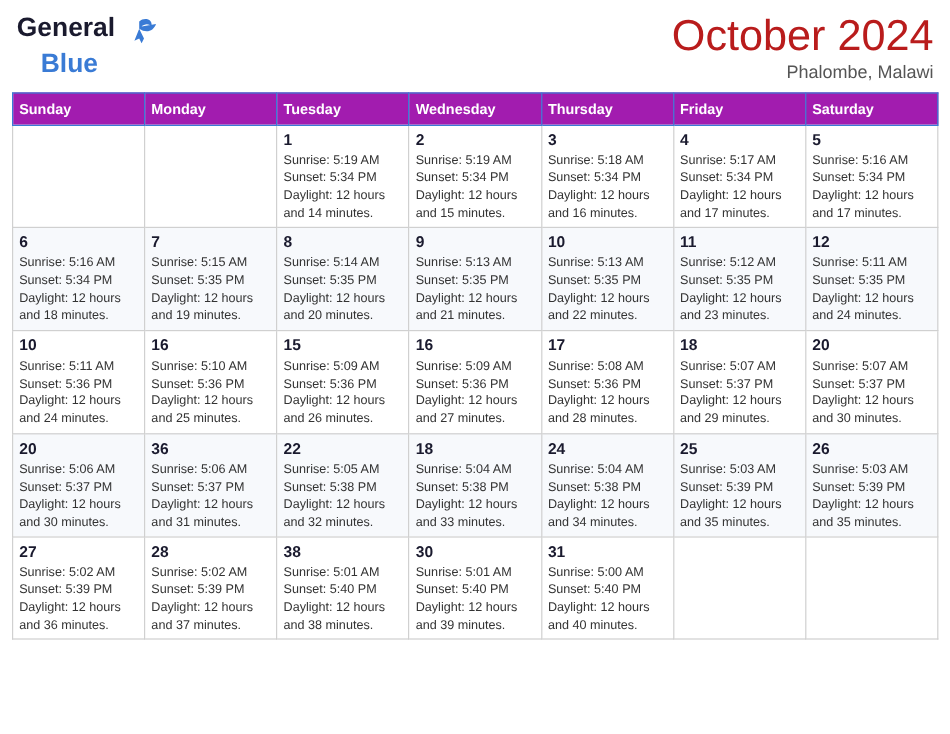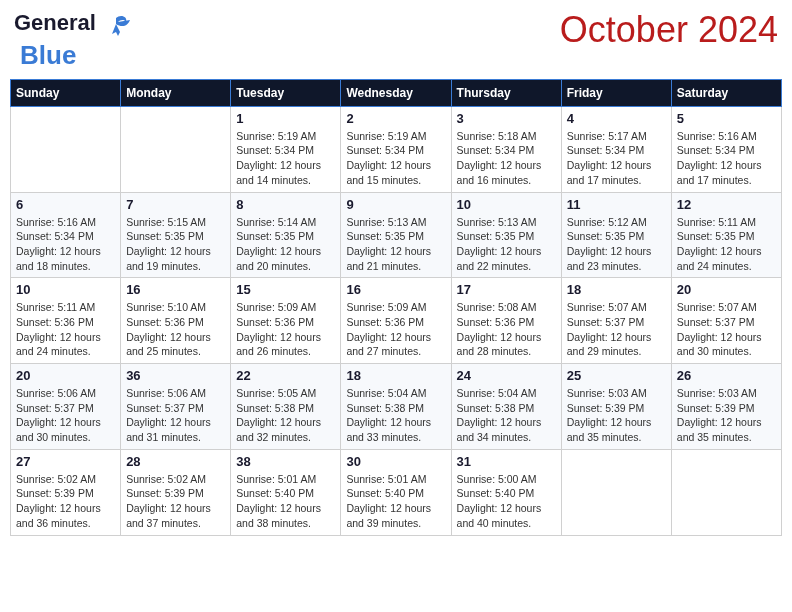--- a/index.html
+++ b/index.html
@@ -40,21 +40,21 @@
       font-size: 15px;
       color: #555;
       margin-top: 2px;
     }
     table {
       width: 100%;
       border-collapse: collapse;
       font-size: 11px;
     }
     thead th {
-      background-color: #0f172a;
+      background-color: #a21caf;
       color: #fff;
       text-align: left;
       padding: 6px 5px;
       font-size: 12px;
       font-weight: 600;
       border: 1px solid #3a7bd5;
     }
     tbody td {
       border: 1px solid #d0d0d0;
       vertical-align: top;
@@ -96,25 +96,26 @@
     <div class="logo-row">
       <div>
         <span style="font-size:22px;font-weight:bold;color:#1a1a2e;">General</span>
         <svg style="display:inline-block;vertical-align:middle;margin-left:2px;" width="28" height="28" viewBox="0 0 28 28">
           <path d="M14 6 C18 2, 26 4, 24 10 C22 7, 18 8, 16 10 L28 8 C26 14, 20 16, 14 12 Z" fill="#3a7bd5"></path>
           <path d="M14 12 L10 22 L14 20 L16 24 L18 20 L14 12" fill="#3a7bd5"></path>
         </svg>
       </div>
     </div>
     <div>
-      <span style="font-size:26px;font-weight:bold;color:#3a7bd5;margin-left:6px;">Blue</span>
+      <span style="font-size:22px;font-weight:bold;color:#3a7bd5;margin-left:20px;">Blue</span>
     </div>
   </div>
   <div class="title-area">
     <div class="month-title">October 2024</div>
+    <div class="location">Phalombe, Malawi</div>
   </div>
 </div>
 
 <table>
   <thead>
     <tr>
     <th>Sunday</th>
         <th>Monday</th>
         <th>Tuesday</th>
         <th>Wednesday</th>

